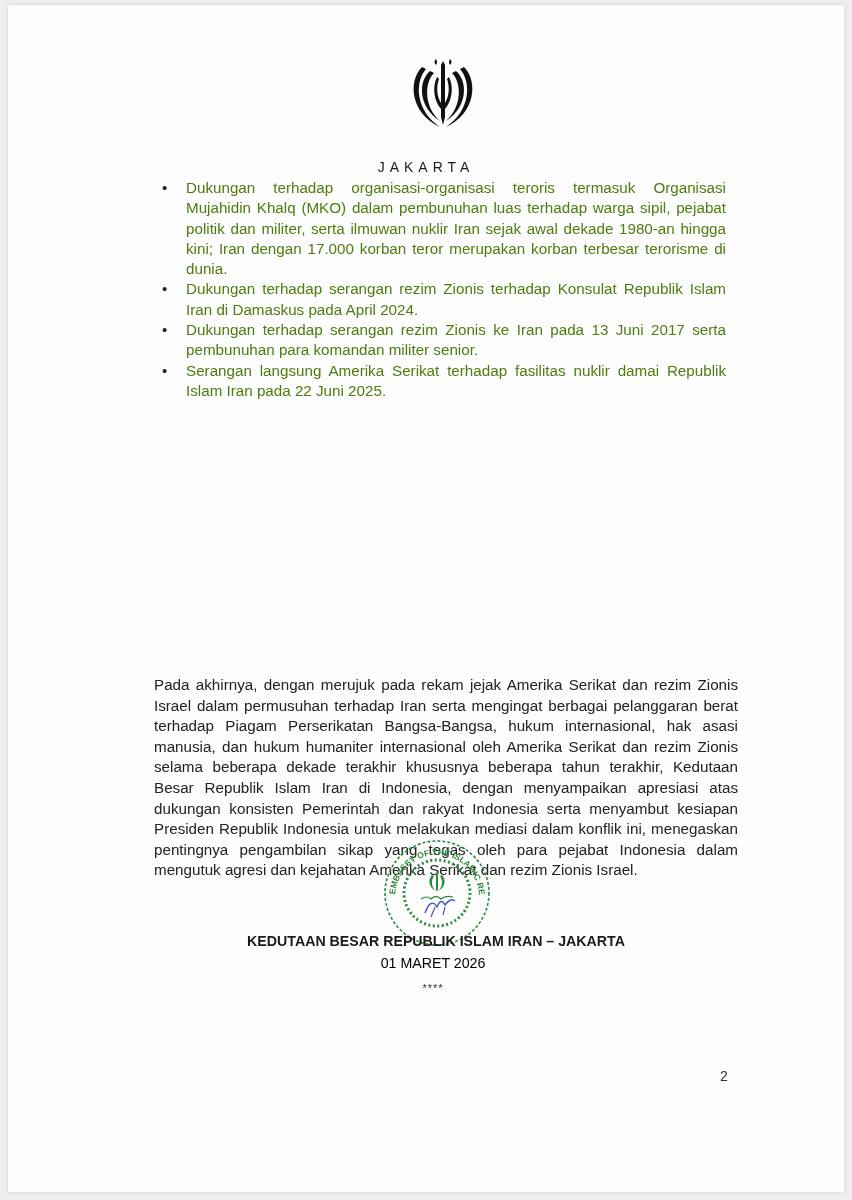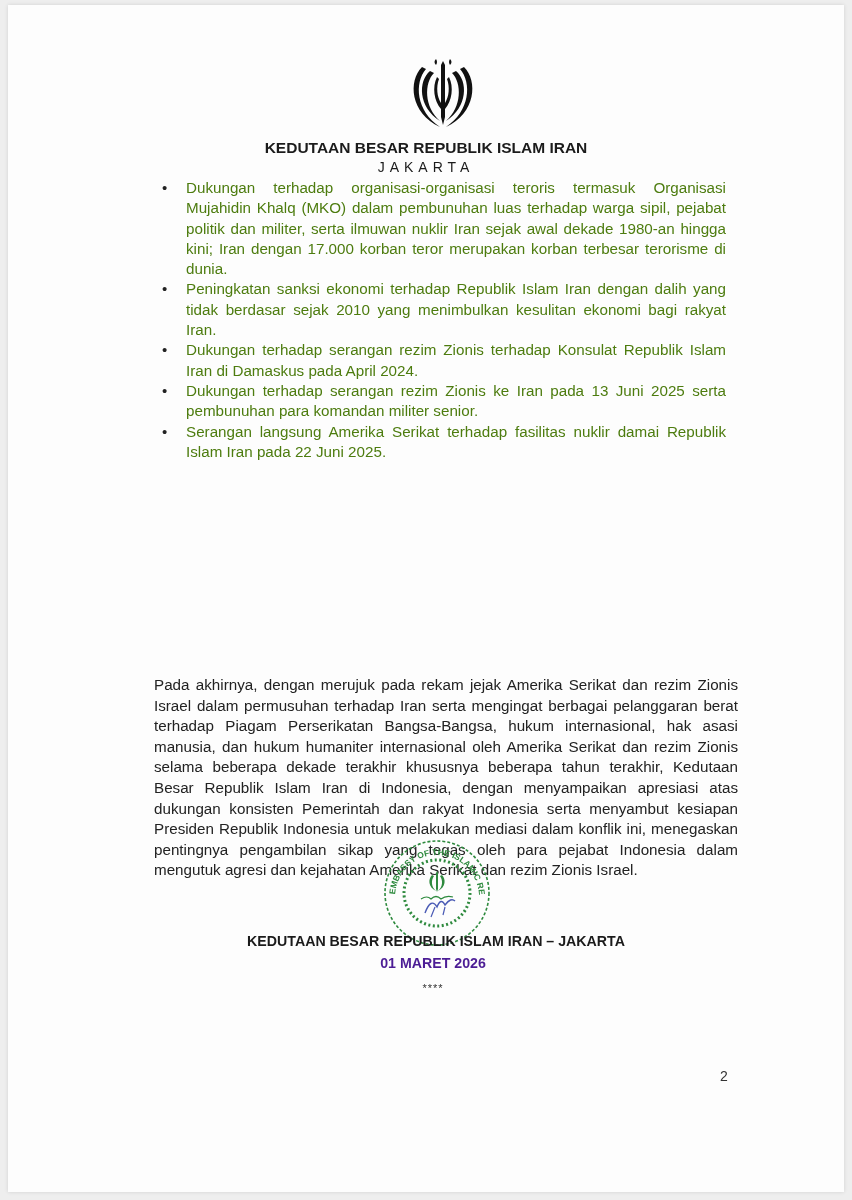--- a/index.html
+++ b/index.html
@@ -32,21 +32,21 @@
     position: absolute; left: 133px; top: 657px; width: 584px; margin: 13px;
     font-size: 15.2px; line-height: 20.6px; text-align: justify; color: #222;
   }
   .seal { position: absolute; left: 373px; top: 832px; width: 112px; height: 112px; }
   .sign-org {
     position: absolute; top: 920px; left: 0; right: 0; text-align: center;
     font-weight: bold; font-size: 14.2px; color: #1b1b1b; padding-left: 20px; margin-top: 8px;
   }
   .sign-date {
     position: absolute; top: 950px; left: 0; right: 0; text-align: center;
-    font-weight: bold; font-size: 14.2px; color: #4c1d95; padding-left: 14px;
+    font-weight: normal; font-size: 14.2px; color: #000000; padding-left: 14px;
   }
   .stars {
     position: absolute; top: 977px; left: 0; right: 0; text-align: center;
     font-size: 11px; color: #333; padding-left: 14px; letter-spacing: 1px;
   }
   .pgnum { position: absolute; left: 712px; top: 1063px; font-size: 14px; color: #333; }
 </style>
 </head>
 <body>
 
@@ -59,28 +59,26 @@
       <path d="M42 4 q3 3 0 6 q-2 -3 0 -6z"></path>
       <path d="M22 16 C10 26, 10 52, 32 66 C16 52, 16 28, 26 18 Z"></path>
       <path d="M14 12 C0 26, 2 58, 32 72 C8 56, 6 28, 18 14 Z"></path>
       <path d="M48 16 C60 26, 60 52, 38 66 C54 52, 54 28, 44 18 Z"></path>
       <path d="M56 12 C70 26, 68 58, 38 72 C62 56, 64 28, 52 14 Z"></path>
       <path d="M29 22 C24 32, 26 46, 33 54 L33 48 C29 42, 28 32, 31 24 Z"></path>
       <path d="M41 22 C46 32, 44 46, 37 54 L37 48 C41 42, 42 32, 39 24 Z"></path>
     </g>
   </svg>
 
-  <div class="hdr-title">KEDUTAAN BESAR REPUBLIK ISLAM IRAN</div>
   <div class="hdr-sub">JAKARTA</div>
 
   <ul class="bullets">
     <li>Dukungan terhadap organisasi-organisasi teroris termasuk Organisasi Mujahidin Khalq (MKO) dalam pembunuhan luas terhadap warga sipil, pejabat politik dan militer, serta ilmuwan nuklir Iran sejak awal dekade 1980-an hingga kini; Iran dengan 17.000 korban teror merupakan korban terbesar terorisme di dunia.</li>
-    <li>Peningkatan sanksi ekonomi terhadap Republik Islam Iran dengan dalih yang tidak berdasar sejak 2010 yang menimbulkan kesulitan ekonomi bagi rakyat Iran.</li>
     <li>Dukungan terhadap serangan rezim Zionis terhadap Konsulat Republik Islam Iran di Damaskus pada April 2024.</li>
-    <li>Dukungan terhadap serangan rezim Zionis ke Iran pada 13 Juni 2025 serta pembunuhan para komandan militer senior.</li>
+    <li>Dukungan terhadap serangan rezim Zionis ke Iran pada 13 Juni 2017 serta pembunuhan para komandan militer senior.</li>
     <li>Serangan langsung Amerika Serikat terhadap fasilitas nuklir damai Republik Islam Iran pada 22 Juni 2025.</li>
   </ul>
 
   <p class="para">Pada akhirnya, dengan merujuk pada rekam jejak Amerika Serikat dan rezim Zionis Israel dalam permusuhan terhadap Iran serta mengingat berbagai pelanggaran berat terhadap Piagam Perserikatan Bangsa-Bangsa, hukum internasional, hak asasi manusia, dan hukum humaniter internasional oleh Amerika Serikat dan rezim Zionis selama beberapa dekade terakhir khususnya beberapa tahun terakhir, Kedutaan Besar Republik Islam Iran di Indonesia, dengan menyampaikan apresiasi atas dukungan konsisten Pemerintah dan rakyat Indonesia serta menyambut kesiapan Presiden Republik Indonesia untuk melakukan mediasi dalam konflik ini, menegaskan pentingnya pengambilan sikap yang tegas oleh para pejabat Indonesia dalam mengutuk agresi dan kejahatan Amerika Serikat dan rezim Zionis Israel.</p>
 
   <svg class="seal" viewBox="0 0 112 112">
     <defs>
       <path id="sealArc" d="M14 60 A42 42 0 1 1 98 60"></path>
     </defs>
     <g fill="none" stroke="#2e8a3e">

